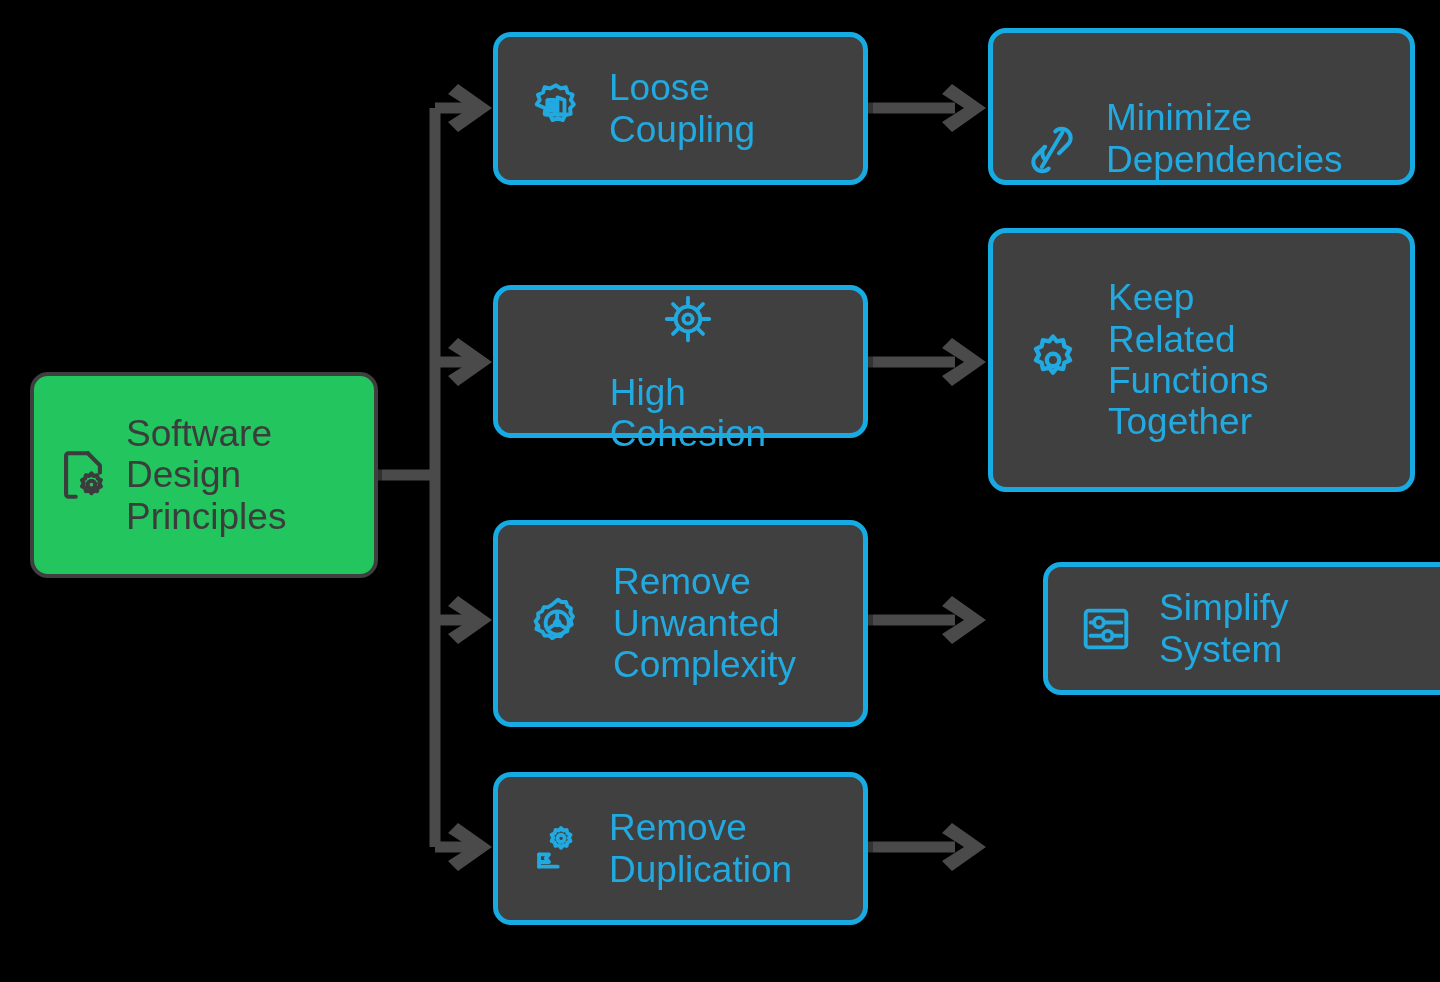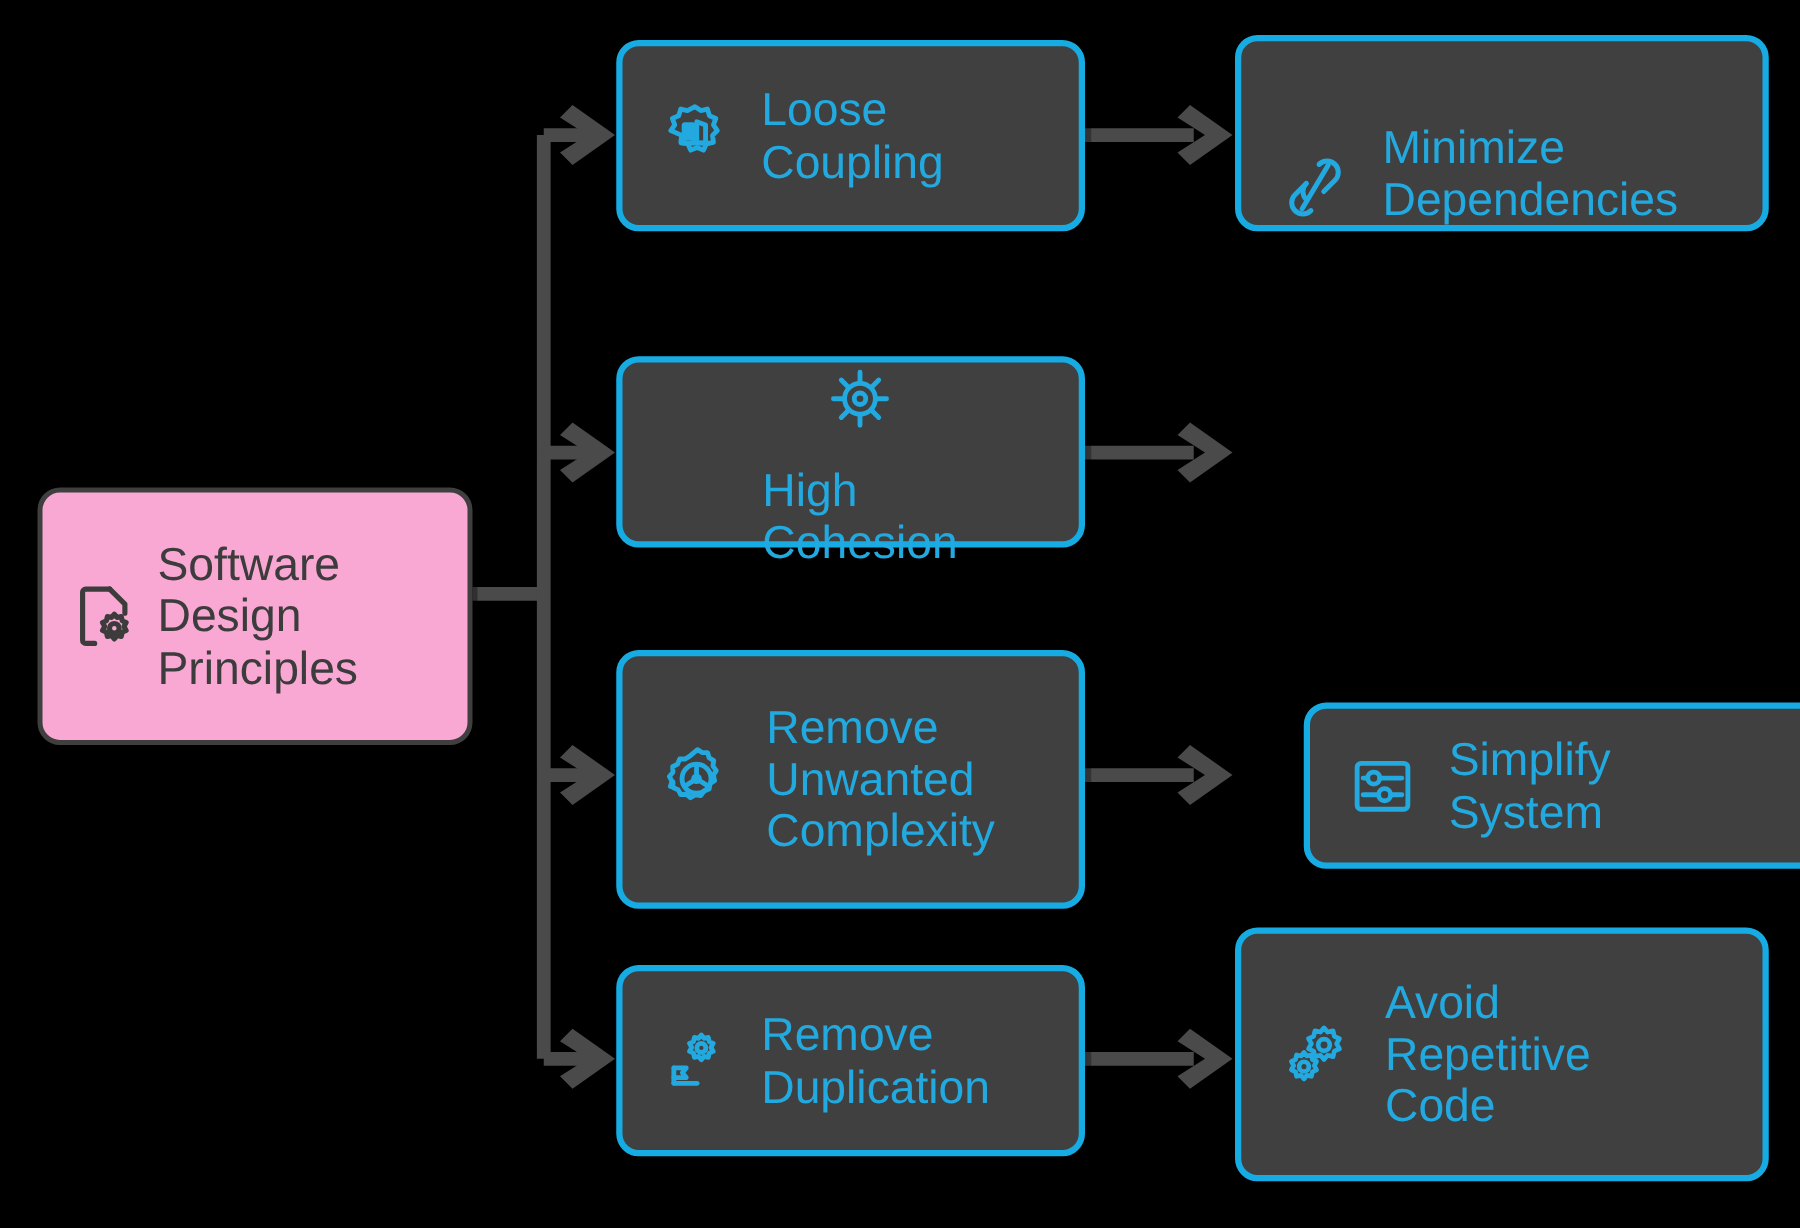--- a/index.html
+++ b/index.html
@@ -5,26 +5,25 @@
   html,body{margin:0;padding:0;background:#000;}
   body{width:1440px;height:982px;overflow:hidden;font-family:"Liberation Sans","DejaVu Sans",sans-serif;}
   #stage{position:relative;width:1440px;height:982px;background:#000000;}
 
   
   .node{position:absolute;box-sizing:border-box;display:flex;align-items:center;border-radius:18px;}
   .node .icon{flex:0 0 auto;display:flex;align-items:center;justify-content:center;}
   .node .label{white-space:pre-line;line-height:1.12;}
 
   .node-root{
-    background:#f9a8d4;
+    background:#22c55e;
     border:4px solid #3F3F3F;
     box-shadow:4px 4px 0 rgba(0,0,0,0.35);
     padding:0 14px 0 20px;
     gap:14px;
-    margin-top:18px;
   }
   .node-root .label{color:#3C3C3C;font-size:37px;}
 
   .node-blue{
     background:#404040;
     border:5px solid #17ABE3;
     box-shadow:5px 5px 0 rgba(0,0,0,0.30);
     padding:0 14px 0 29px;
     gap:24px;
   }
@@ -148,42 +147,41 @@
         <path d="M13.3 4.6a3.6 3.6 0 0 1 5.1 5.1l-3.6 3.6"></path>
         <path d="M10.7 19.4a3.6 3.6 0 0 1-5.1-5.1l3.6-3.6"></path>
         <path d="M9.2 10.7a3.6 3.6 0 0 0 0 5.1"></path>
         <path d="M16.2 4.9L7.9 18.8"></path>
       </svg>
     </span>
     <span class="label">Minimize
 Dependencies</span>
   </div>
 
+  <div class="node node-blue" style="left:988px;top:228px;width:427px;height:264px;">
+    <span class="icon">
+      <svg width="62" height="62" viewBox="0 0 24 24" fill="none" stroke="#22A9E0" stroke-width="1.7" stroke-linecap="round" stroke-linejoin="round">
+        <circle cx="12" cy="12" r="2.4"></circle>
+        <path d="M12 2.9l1.5 1.9 2.4-.5.5 2.4 2.2 1-1.2 2.2 1.2 2.2-2.2 1-.5 2.4-2.4-.5-1.5 1.9-1.5-1.9-2.4.5-.5-2.4-2.2-1 1.2-2.2-1.2-2.2 2.2-1 .5-2.4 2.4.5z"></path>
+      </svg>
+    </span>
+    <span class="label">Keep
+Related
+Functions
+Together</span>
+  </div>
 
   <div class="node node-blue" style="left:1043px;top:562px;width:427px;height:133px;">
     <span class="icon">
       <svg width="58" height="58" viewBox="0 0 24 24" fill="none" stroke="#22A9E0" stroke-width="1.6" stroke-linecap="round" stroke-linejoin="round">
         <rect x="3.6" y="4.4" width="16.8" height="15.2" rx="1.3"></rect>
         <path d="M5.6 9.3h1.5M11.1 9.3h7.3"></path>
         <circle cx="9.1" cy="9.3" r="2"></circle>
         <path d="M5.6 14.8h5.1M14.7 14.8h3.7"></path>
         <circle cx="12.7" cy="14.8" r="2"></circle>
       </svg>
     </span>
     <span class="label">Simplify
 System</span>
   </div>
 
-  <div class="node node-blue" style="left:988px;top:742px;width:427px;height:203px;">
-    <span class="icon">
-      <svg width="62" height="62" viewBox="0 0 24 24" fill="none" stroke="#22A9E0" stroke-width="1.45" stroke-linecap="round" stroke-linejoin="round">
-        <circle cx="14.4" cy="8.9" r="1.8"></circle>
-        <path d="M14.4 3.6l1.1 1.3 1.7-.4.4 1.7 1.6.7-.9 1.6.9 1.6-1.6.7-.4 1.7-1.7-.4-1.1 1.3-1.1-1.3-1.7.4-.4-1.7-1.6-.7.9-1.6-.9-1.6 1.6-.7.4-1.7 1.7.4z"></path>
-        <circle cx="8.2" cy="15.6" r="1.5"></circle>
-        <path d="M8.2 11.2l.9 1.1 1.4-.3.3 1.4 1.3.6-.7 1.3.7 1.3-1.3.6-.3 1.4-1.4-.3-.9 1.1-.9-1.1-1.4.3-.3-1.4-1.3-.6.7-1.3-.7-1.3 1.3-.6.3-1.4 1.4.3z"></path>
-      </svg>
-    </span>
-    <span class="label">Avoid
-Repetitive
-Code</span>
-  </div>
 
 </div>
 
 </body></html>

